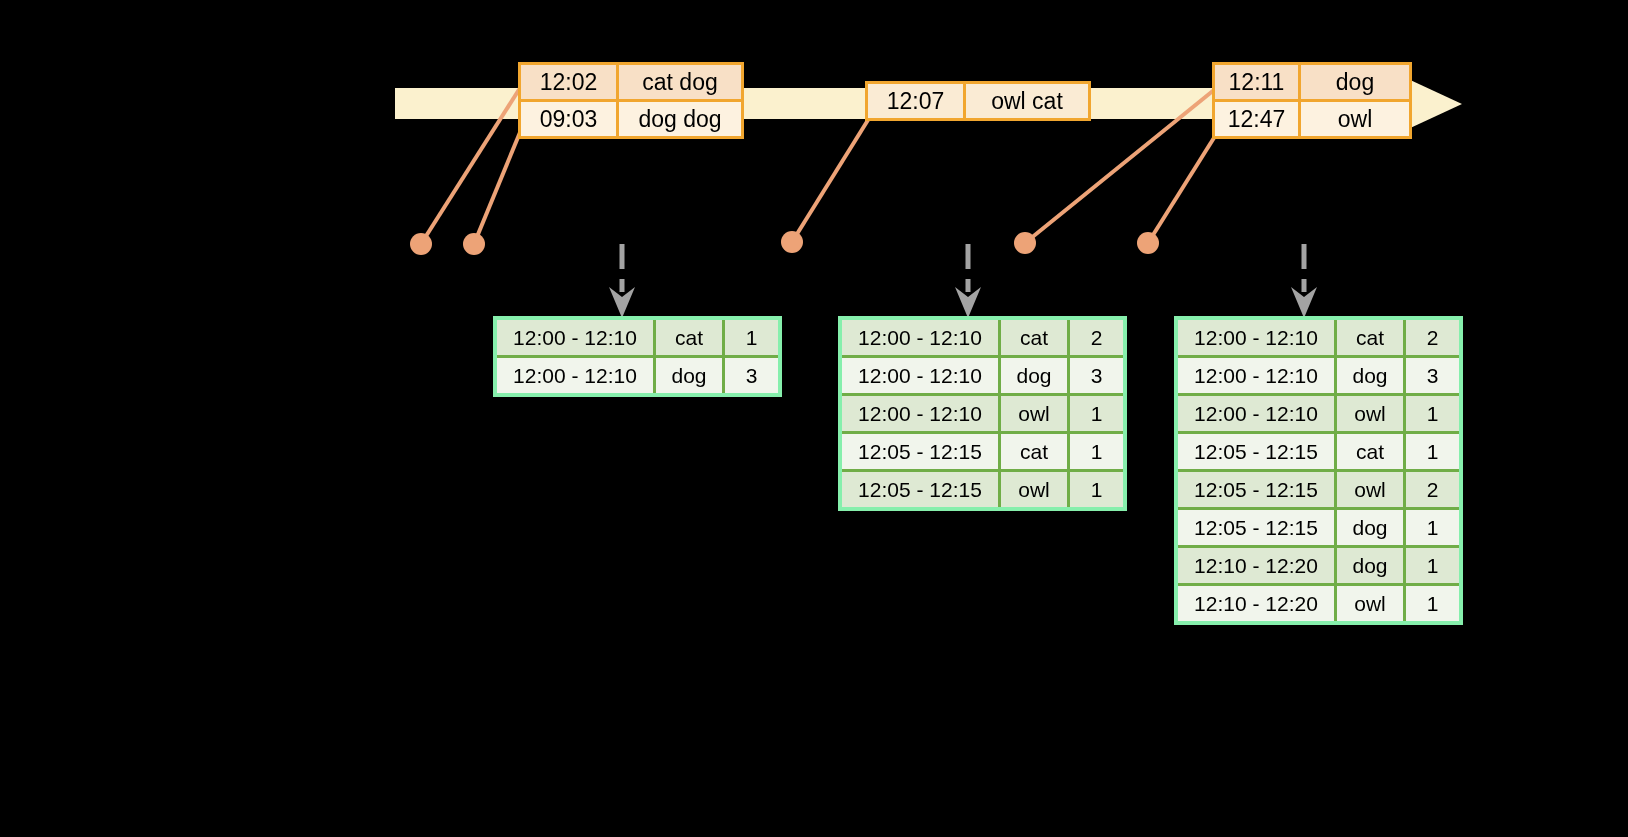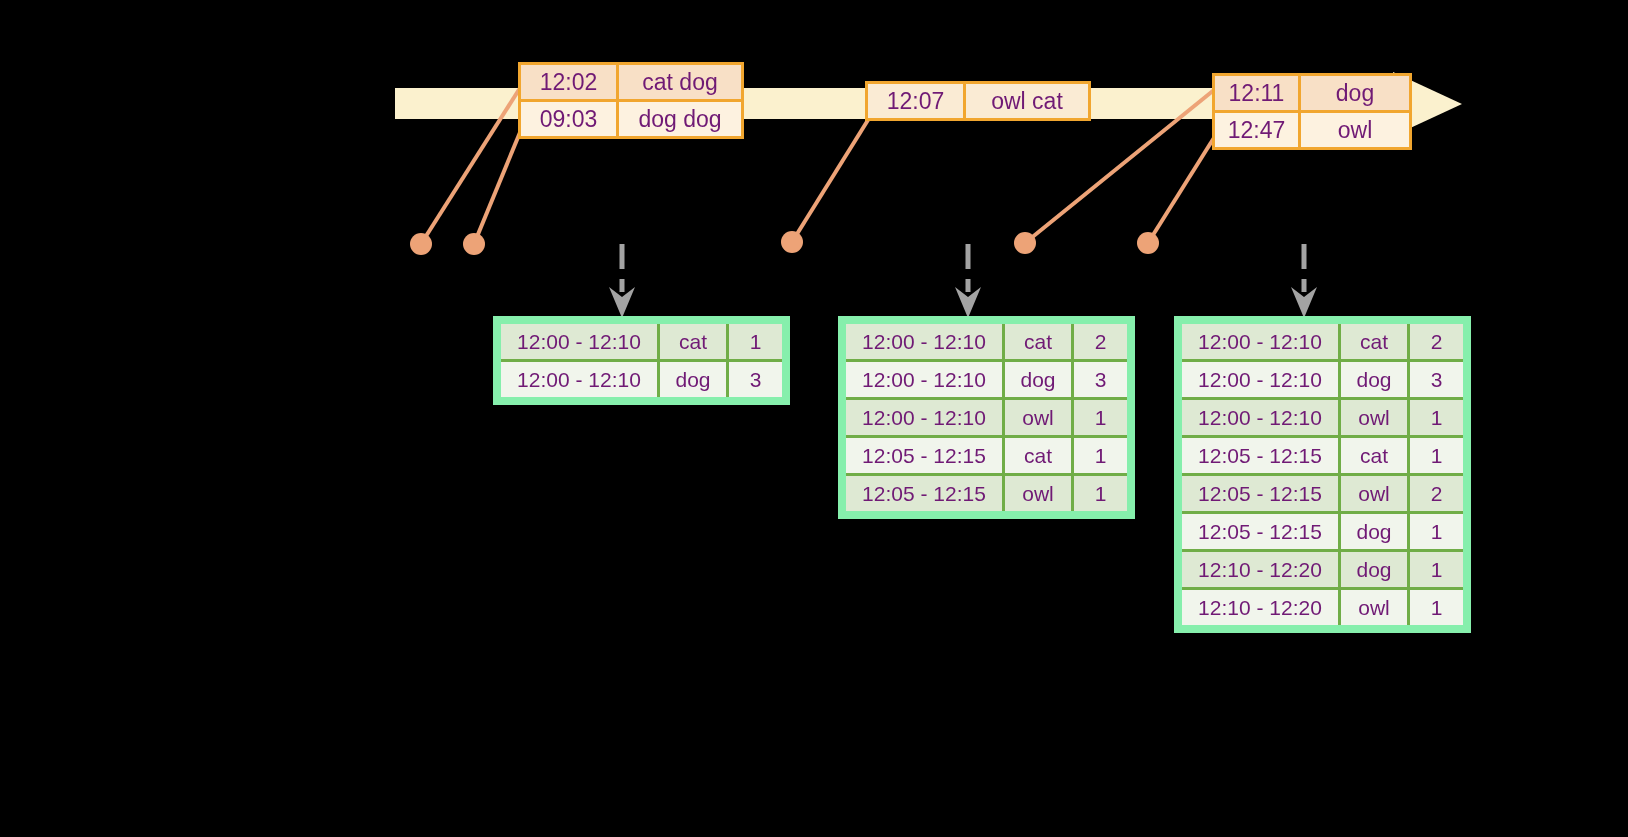--- a/index.html
+++ b/index.html
@@ -1,18 +1,18 @@
 <!DOCTYPE html>
 <html><head>
 <meta charset="utf-8">
 <style>
   html,body{margin:0;padding:0;background:#000;}
   #canvas{
     position:relative;width:1628px;height:837px;background:#000;overflow:hidden;
-    font-family:"Liberation Sans","DejaVu Sans",sans-serif;color:#701a75;border-radius:15px;
+    font-family:"Liberation Sans","DejaVu Sans",sans-serif;color:#000000;border-radius:15px;
   }
   
   .band{position:absolute;left:395px;top:88px;width:1000px;height:31px;background:#fbf1ce;}
   .band-head{position:absolute;left:1393px;top:72px;width:0;height:0;
     border-top:32px solid transparent;border-bottom:32px solid transparent;
     border-left:69px solid #fbf1ce;}
   
   .connectors{position:absolute;left:0;top:0;z-index:2;}
   
   table{border-collapse:collapse;table-layout:fixed;position:absolute;z-index:3;}
@@ -20,34 +20,34 @@
   .etable td{border:3px solid #f1a62f;height:34px;text-align:center;
     font-size:23px;padding:0 4px;white-space:nowrap;}
   .etable .col-time{width:87px;}
   .etable .col-words{width:114px;}
   #etableC .col-time{width:75px;}
   #etableC .col-words{width:100px;}
   .etable tr:nth-child(odd) td{background:#f8e0c6;}
   .etable tr:nth-child(even) td{background:#fdf2e0;}
   #etableB tr td{background:#faebd4;}
   
-  .gtable{border:8px solid #86efac;}
+  .gtable{border:4px solid #86efac;}
   .gtable td{border:3px solid #70ad47;height:35px;text-align:center;
     font-size:21px;padding:0 4px;white-space:nowrap;}
   .gtable .col-window{width:148px;}
   .gtable .col-word{width:58px;}
   .gtable .col-count{width:45px;}
   .gtable tr:nth-child(odd) td{background:#dee9d3;}
   .gtable tr:nth-child(even) td{background:#f1f5ec;}
   #gtable1{left:493px;top:316px;}
   #gtable2{left:838px;top:316px;}
   #gtable3{left:1174px;top:316px;}
   #etableA{left:518px;top:62px;}
   #etableB{left:865px;top:81px;padding-left:44px;}
-  #etableC{left:1212px;top:73px;}
+  #etableC{left:1212px;top:62px;}
 </style>
 </head>
 <body>
 
 <div id="canvas">
 
   <div class="band"></div>
   <div class="band-head"></div>
 
   <svg class="connectors" width="1628" height="837" viewBox="0 0 1628 837">

